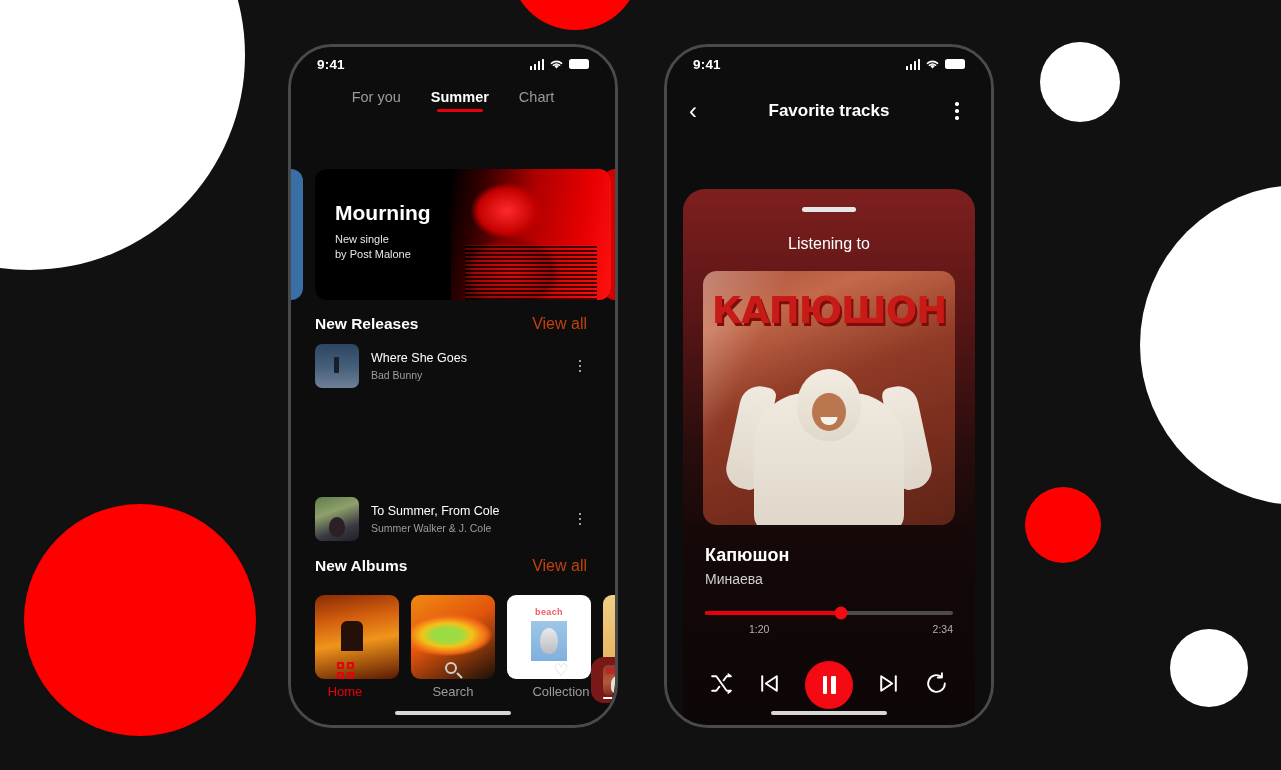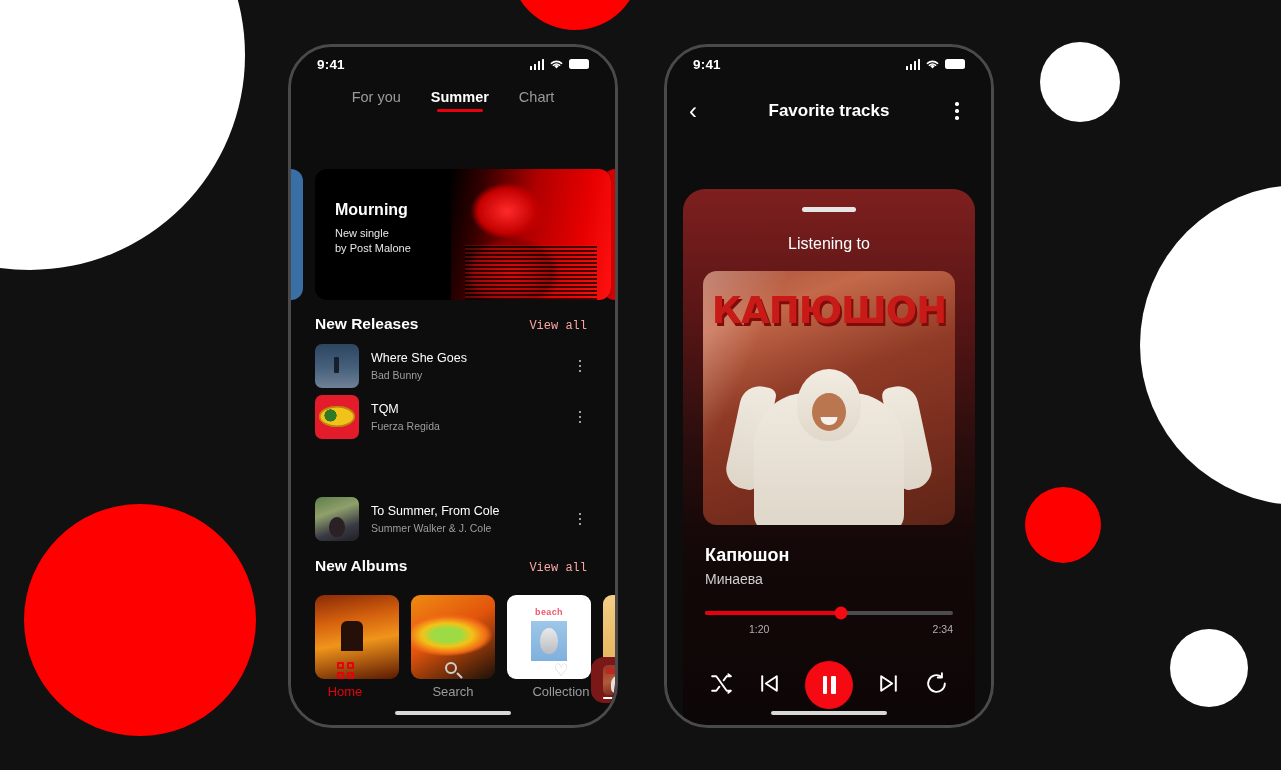--- a/index.html
+++ b/index.html
@@ -59,27 +59,27 @@
     background:
       radial-gradient(ellipse 52px 40px at 56px 42px,#ff2a2a 0%,#c40000 55%,rgba(196,0,0,0) 70%),
       radial-gradient(ellipse 64px 48px at 62px 104px,#e00000 0%,#8d0000 60%,rgba(141,0,0,0) 75%),
       linear-gradient(100deg,#000 0%,#300 18%,#b00000 48%,#e60000 78%,#ff1111 100%);
   }
   .hero-art::after{
     content:"";position:absolute;left:14px;top:76px;width:132px;height:55px;
     background:repeating-linear-gradient(0deg,rgba(0,0,0,.72) 0 2px,rgba(255,40,40,.18) 2px 4px);
   }
   .hero-txt{position:absolute;left:20px;top:32px;z-index:2;}
-  .hero-title{color:#fff;font-size:16px;font-weight:bold;}
+  .hero-title{color:#fff;font-size:21px;font-weight:bold;}
   .hero-sub{color:#e7e7e7;font-size:11px;line-height:15px;margin-top:7px;}
 
   .sec{position:absolute;left:24px;width:272px;display:flex;
-       align-items:flex-end;justify-content:space-between;}
+       align-items:center;justify-content:space-between;}
   .sec-t{color:#fff;font-size:15.5px;font-weight:bold;}
-  .sec-a{color:#fca5a5;font-size:12px;font-family:Liberation Mono, monospace;}
+  .sec-a{color:#c2410c;font-size:16px;}
 
   .track{position:absolute;left:24px;width:272px;height:44px;display:flex;align-items:center;}
   .thumb{width:44px;height:44px;border-radius:7px;flex:0 0 44px;overflow:hidden;position:relative;}
   .tmeta{margin-left:12px;flex:1;min-width:0;}
   .tname{color:#fff;font-size:12.5px;line-height:15px;white-space:nowrap;overflow:hidden;}
   .tart{color:#9d9d9d;font-size:10.5px;line-height:14px;margin-top:2px;white-space:nowrap;overflow:hidden;}
   .kebab{width:14px;display:flex;flex-direction:column;align-items:center;gap:2.5px;flex:0 0 14px;}
   .kebab i{width:2.6px;height:2.6px;border-radius:50%;background:#cfcfcf;display:block;}
 
   
@@ -254,32 +254,20 @@
         <div class="tname">Where She Goes</div>
         <div class="tart">Bad Bunny</div>
       </div>
       <div class="kebab">
           <i></i>
           <i></i>
           <i></i>
         </div>
     </div>
 
-    <div class="track" style="top:348px;">
-      <div class="thumb a2"></div>
-      <div class="tmeta">
-        <div class="tname">TQM</div>
-        <div class="tart">Fuerza Regida</div>
-      </div>
-      <div class="kebab">
-          <i></i>
-          <i></i>
-          <i></i>
-        </div>
-    </div>
 
 
     <div class="track" style="top:450px;">
       <div class="thumb a4"></div>
       <div class="tmeta">
         <div class="tname">To Summer, From Cole</div>
         <div class="tart">Summer Walker &amp; J. Cole</div>
       </div>
       <div class="kebab">
           <i></i>

